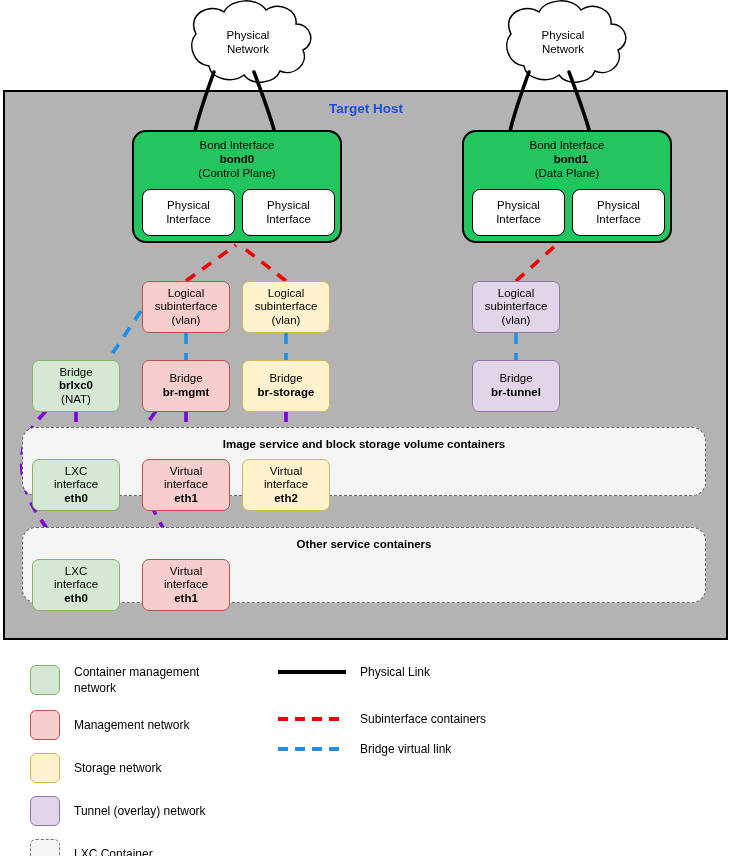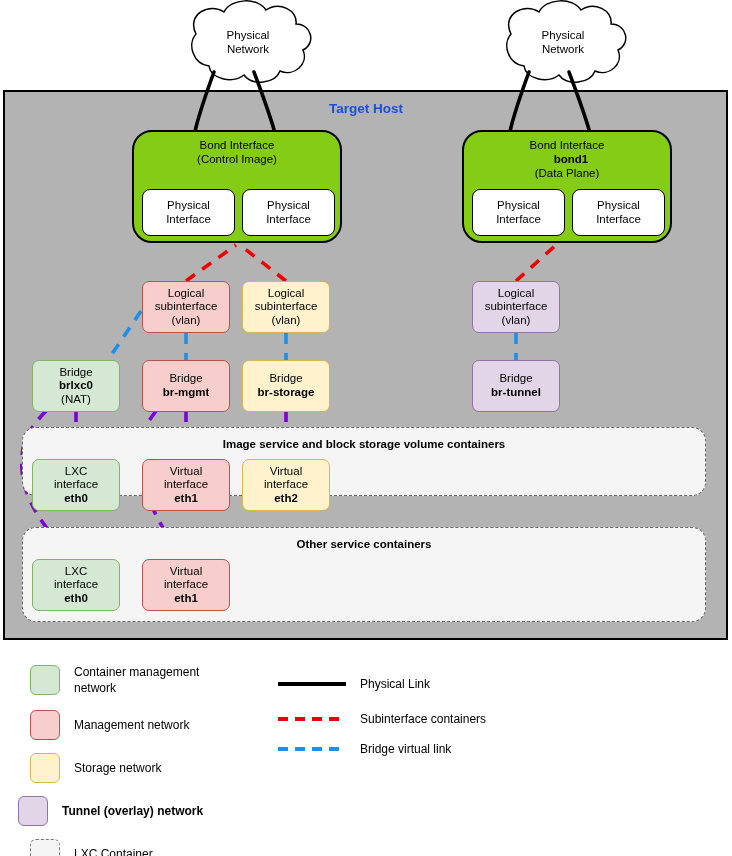--- a/index.html
+++ b/index.html
@@ -52,23 +52,23 @@
     left: 0; top: 101px;
     width: 732px;
     text-align: center;
     font-size: 13.5px;
     font-weight: bold;
     color: #1d4ed8;
   }
 
   .bond-box {
     position: absolute;
-    background: #84cc16;
+    background: #22c55e;
     border: 2.4px solid #000000;
-    border-radius: 20px;
+    border-radius: 14px;
     box-sizing: border-box;
   }
   .bond-label {
     position: absolute;
     left: 0; right: 0; top: 7px;
     text-align: center;
     font-size: 11.5px;
     line-height: 1.2;
     color: #000;
   }
@@ -217,21 +217,22 @@
     <div>Network</div>
   </div>
   <div class="node" style="left:511px; top:22px; width:104px; height:42px;">
     <div>Physical</div>
     <div>Network</div>
   </div>
 
   <div class="bond-box" style="left:132px; top:130px; width:210px; height:113px;">
     <div class="bond-label">
       <div>Bond Interface</div>
-      <div>(Control Image)</div>
+      <div style="font-weight:bold;">bond0</div>
+      <div>(Control Plane)</div>
     </div>
     <div class="phys-box" style="left:8px; top:57px; width:93px; height:47px;">
       <div>Physical</div>
       <div>Interface</div>
     </div>
     <div class="phys-box" style="left:108px; top:57px; width:93px; height:47px;">
       <div>Physical</div>
       <div>Interface</div>
     </div>
   </div>
@@ -298,21 +299,21 @@
     <div>Virtual</div>
     <div>interface</div>
     <div class="l-b">eth1</div>
   </div>
   <div class="node rounded c-yellow" style="left:242px; top:459px; width:88px; height:52px;">
     <div>Virtual</div>
     <div>interface</div>
     <div class="l-b">eth2</div>
   </div>
 
-  <div class="container-group" style="left:22px; top:527px; width:684px; height:95px;">
+  <div class="container-group" style="left:22px; top:527px; width:684px; height:76px;">
     <div class="container-title">Other service containers</div>
   </div>
   <div class="node rounded c-green" style="left:32px; top:559px; width:88px; height:52px;">
     <div>LXC</div>
     <div>interface</div>
     <div class="l-b">eth0</div>
   </div>
   <div class="node rounded c-red" style="left:142px; top:559px; width:88px; height:52px;">
     <div>Virtual</div>
     <div>interface</div>
@@ -330,31 +331,31 @@
     <div class="legend-row" style="left:30px; top:60px;">
       <div class="legend-swatch" style="background:#f8cecc; border-color:#b85450;"></div>
       <div class="legend-text">Management network</div>
     </div>
 
     <div class="legend-row" style="left:30px; top:103px;align-items:center;">
       <div class="legend-swatch" style="background:#fff2cc; border-color:#d6b656;"></div>
       <div class="legend-text">Storage network</div>
     </div>
 
-    <div class="legend-row" style="left:18px; top:146px;font-weight:bold;">
+    <div class="legend-row" style="left:30px; top:146px;">
       <div class="legend-swatch" style="background:#e1d5e7; border-color:#9673a6;"></div>
       <div class="legend-text">Tunnel (overlay) network</div>
     </div>
 
     <div class="legend-row" style="left:30px; top:189px;">
       <div class="legend-swatch lxc"></div>
       <div class="legend-text">LXC Container</div>
     </div>
 
-    <div class="legend-row" style="left:278px; top:26px;">
+    <div class="legend-row" style="left:278px; top:14px;">
       <div class="legend-line solid-black"></div>
       <div class="legend-text">Physical Link</div>
     </div>
 
     <div class="legend-row" style="left:278px; top:61px;">
       <div class="legend-line dash lc-red"></div>
       <div class="legend-text">Subinterface containers</div>
     </div>
 
     <div class="legend-row" style="left:278px; top:91px;">

